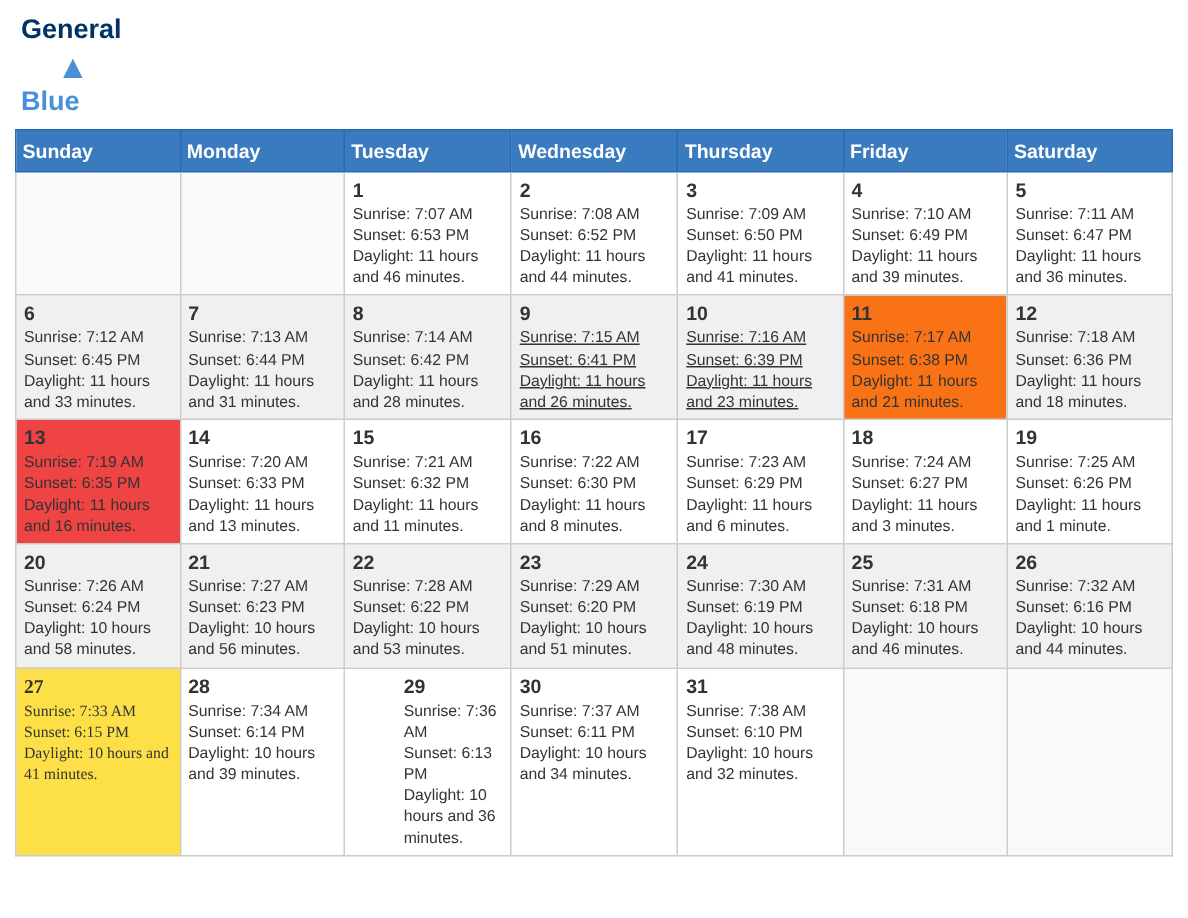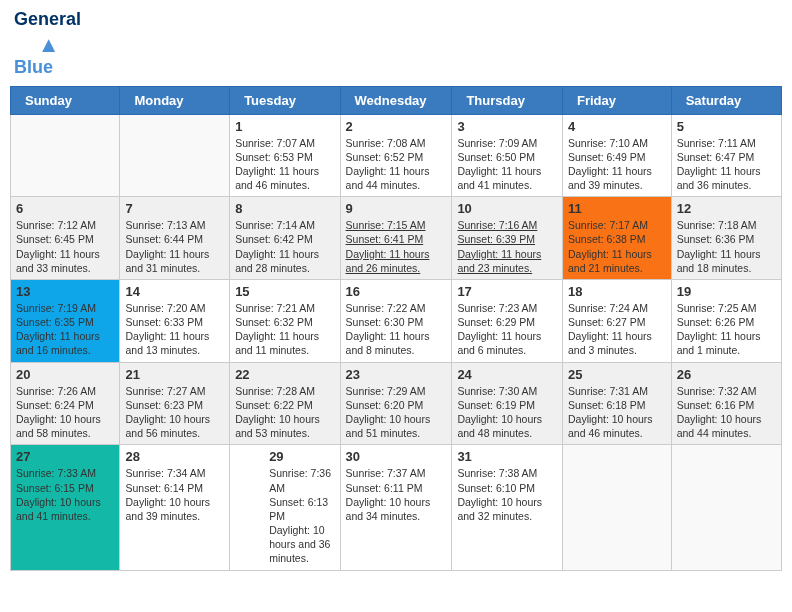--- a/index.html
+++ b/index.html
@@ -48,21 +48,21 @@
     .calendar {
       width: 100%;
       border-collapse: collapse;
       border: 1px solid #ccc;
     }
     .calendar th {
       background: #3a7bbf;
       color: #fff;
       font-size: 13px;
       font-weight: bold;
-      padding: 6px 14px;
+      padding: 6px 4px;
       text-align: left;
       border: 1px solid #2a6aae;
     }
     .calendar td {
       vertical-align: top;
       padding: 4px 5px;
       border: 1px solid #ccc;
       font-size: 11px;
       color: #333;
       height: 80px;
@@ -195,21 +195,21 @@
 Daylight: 11 hours and 21 minutes.</div>
         </td>
         <td style="background: rgb(240, 240, 240);">
           <span class="day-num">12</span>
           <div class="cell-text" style="white-space: pre-line;">Sunrise: 7:18 AM
 Sunset: 6:36 PM
 Daylight: 11 hours and 18 minutes.</div>
         </td>
       </tr>
       <tr>
-        <td style="background: #0ea5e9;">
+        <td style="background: #ef4444;">
           <span class="day-num">13</span>
           <div class="cell-text" style="white-space: pre-line;">Sunrise: 7:19 AM
 Sunset: 6:35 PM
 Daylight: 11 hours and 16 minutes.</div>
         </td>
         <td style="background: rgb(255, 255, 255);">
           <span class="day-num">14</span>
           <div class="cell-text" style="white-space: pre-line;">Sunrise: 7:20 AM
 Sunset: 6:33 PM
 Daylight: 11 hours and 13 minutes.</div>
@@ -283,21 +283,21 @@
 Daylight: 10 hours and 46 minutes.</div>
         </td>
         <td style="background: rgb(240, 240, 240);">
           <span class="day-num">26</span>
           <div class="cell-text" style="white-space: pre-line;">Sunrise: 7:32 AM
 Sunset: 6:16 PM
 Daylight: 10 hours and 44 minutes.</div>
         </td>
       </tr>
       <tr>
-        <td style="background: #14b8a6;">
+        <td style="background: #fde047; font-family: Liberation Serif, serif;">
           <span class="day-num">27</span>
           <div class="cell-text" style="white-space: pre-line;">Sunrise: 7:33 AM
 Sunset: 6:15 PM
 Daylight: 10 hours and 41 minutes.</div>
         </td>
         <td style="background: rgb(255, 255, 255);">
           <span class="day-num">28</span>
           <div class="cell-text" style="white-space: pre-line;">Sunrise: 7:34 AM
 Sunset: 6:14 PM
 Daylight: 10 hours and 39 minutes.</div>

